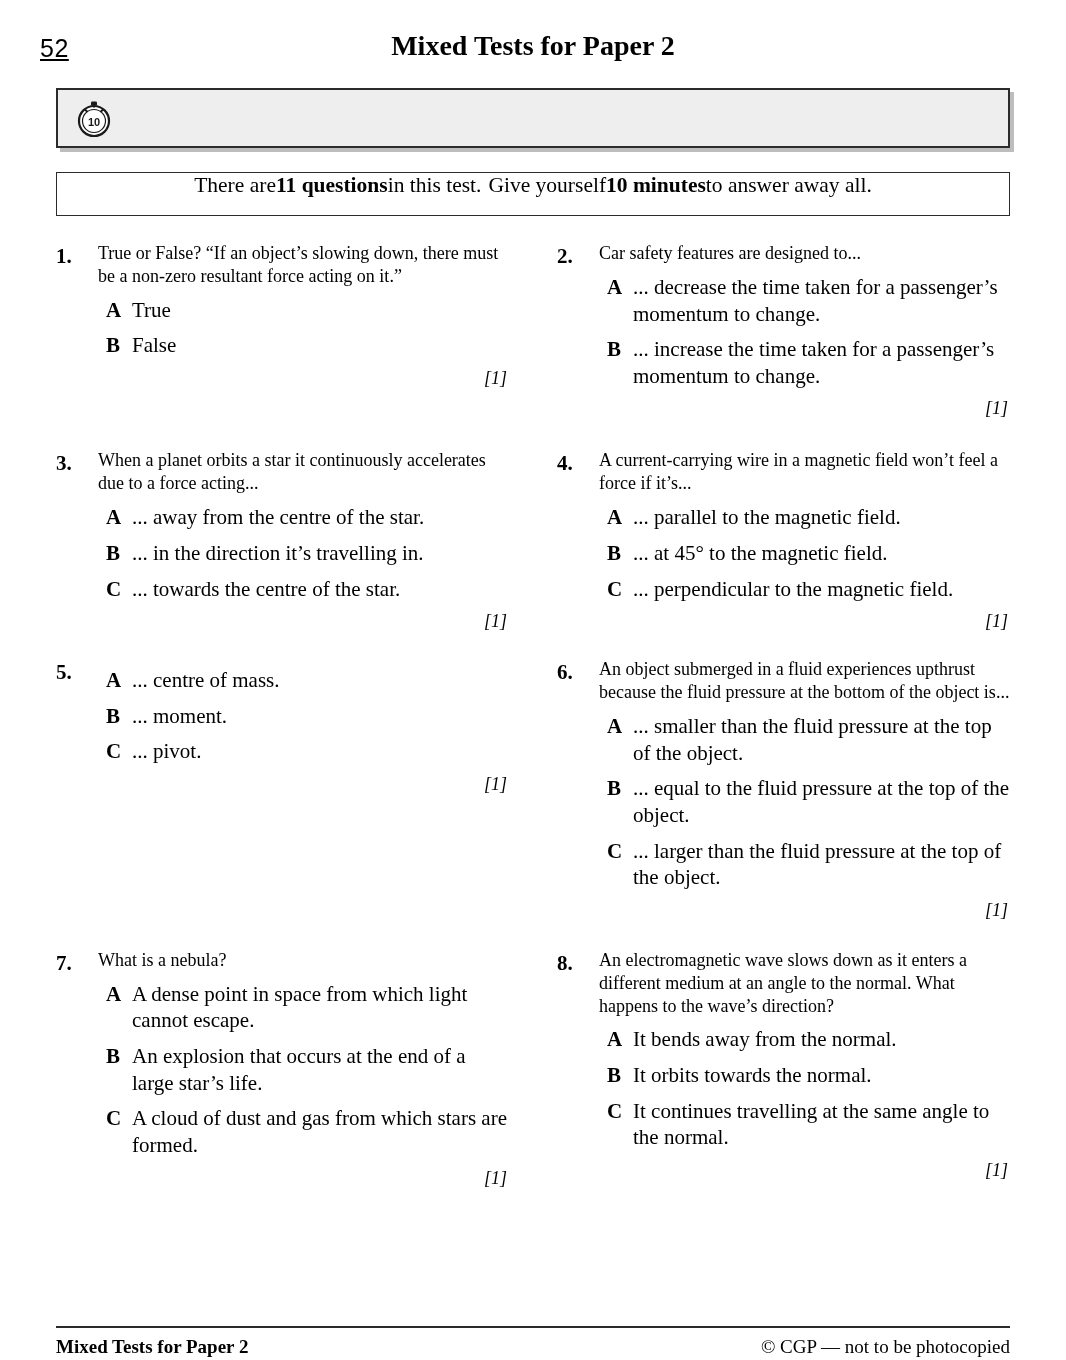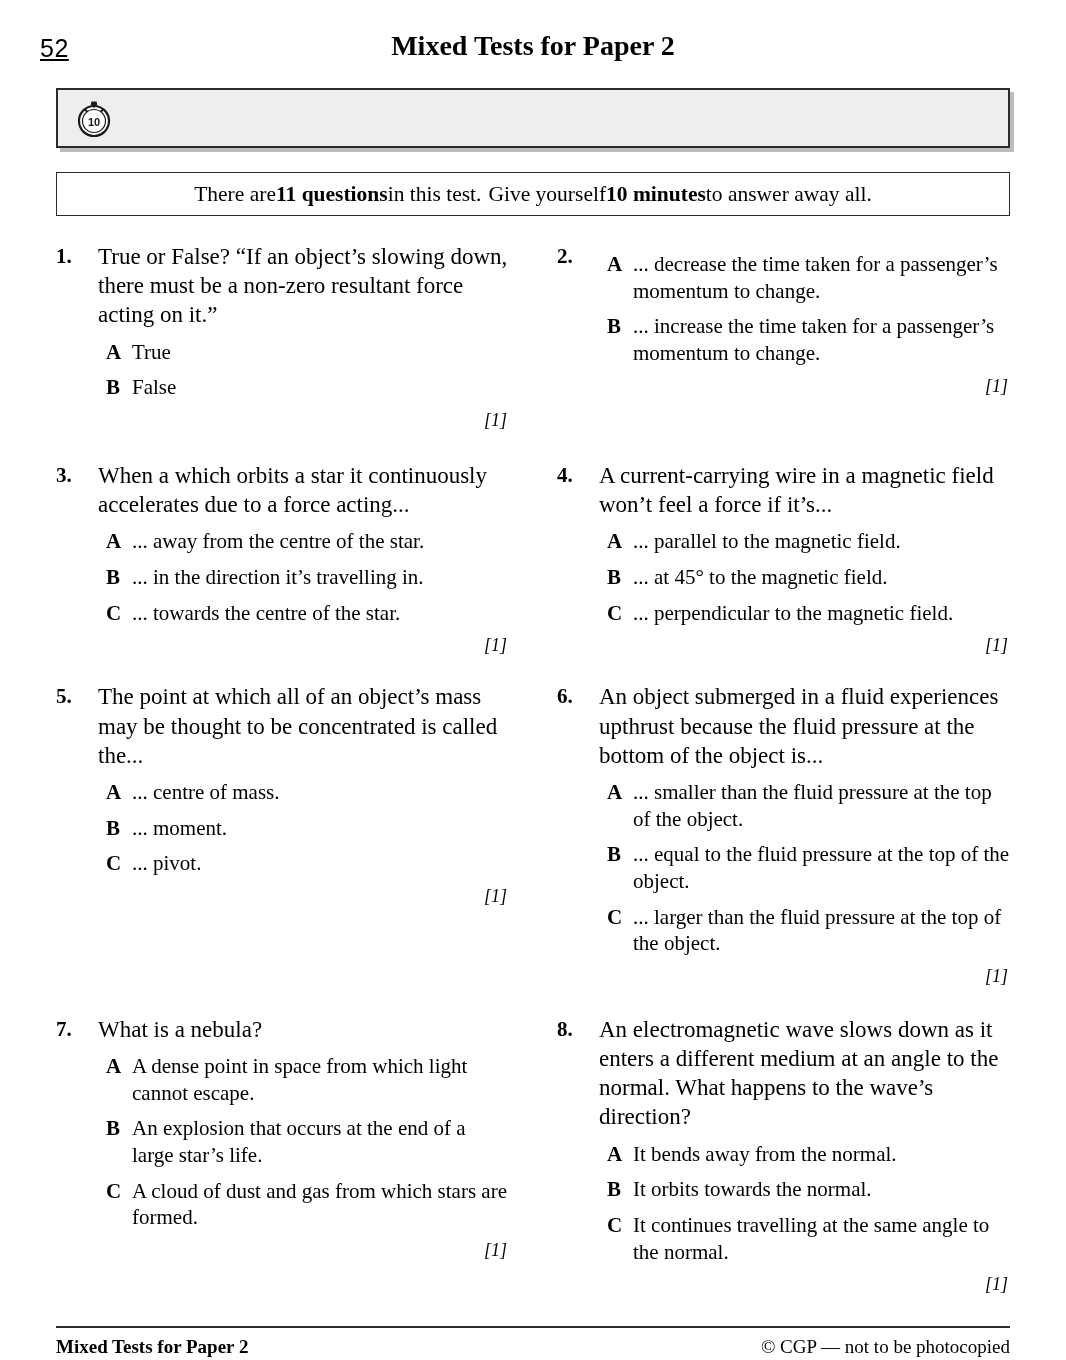--- a/index.html
+++ b/index.html
@@ -77,21 +77,20 @@
     justify-content: center;
   }
   .timer-badge svg { display: block; }
 
   
   .instruction-box {
     margin: 24px 56px 0 56px;
     border: 1.5px solid #2b2b2b;
     height: 44px;
     display: flex;
-    align-items: center;
     justify-content: center;
     font-size: 21.5px;
   }
   .instruction-box .spacer { display: inline-block; width: 7px; }
 
   
   .qgrid {
     margin: 26px 56px 0 56px;
     display: grid;
     grid-template-columns: 1fr 1fr;
@@ -105,21 +104,21 @@
   .qnum {
     width: 42px;
     flex: 0 0 42px;
     font-weight: bold;
     font-size: 21px;
     line-height: 1.27;
     padding-top: 1px;
   }
   .qbody { flex: 1 1 auto; }
   .qstem {
-    font-size: 23px;
+    font-size: 18px;
     line-height: 1.27;
   }
   .options { margin-top: 9px; }
   .option {
     display: flex;
     font-size: 21px;
     line-height: 1.27;
     margin-bottom: 9px;
   }
   .optlabel {
@@ -222,20 +221,21 @@
           </div>
           <div class="marks">[1]</div>
         </div>
       </div>
     </div>
 
     <div class="qcell">
       <div class="question">
         <div class="qnum">2.</div>
         <div class="qbody">
+          <div class="qstem">Car safety features are designed to...</div>
           <div class="options">
             <div class="option">
               <div class="optlabel">A</div>
               <div class="opttext">... decrease the time taken for a passenger’s momentum to change.</div>
             </div>
             <div class="option">
               <div class="optlabel">B</div>
               <div class="opttext">... increase the time taken for a passenger’s momentum to change.</div>
             </div>
           </div>
@@ -244,21 +244,21 @@
       </div>
     </div>
 
     <div class="row-gap-1"></div>
     <div class="row-gap-1"></div>
 
     <div class="qcell">
       <div class="question">
         <div class="qnum">3.</div>
         <div class="qbody">
-          <div class="qstem">When a which orbits a star it continuously accelerates due to a force acting...</div>
+          <div class="qstem">When a planet orbits a star it continuously accelerates due to a force acting...</div>
           <div class="options">
             <div class="option">
               <div class="optlabel">A</div>
               <div class="opttext">... away from the centre of the star.</div>
             </div>
             <div class="option">
               <div class="optlabel">B</div>
               <div class="opttext">... in the direction it’s travelling in.</div>
             </div>
             <div class="option">
@@ -295,21 +295,20 @@
       </div>
     </div>
 
     <div class="row-gap-2"></div>
     <div class="row-gap-2"></div>
 
     <div class="qcell">
       <div class="question">
         <div class="qnum">5.</div>
         <div class="qbody">
-          <div class="qstem">The point at which all of an object’s mass may be thought to be concentrated is called the...</div>
           <div class="options">
             <div class="option">
               <div class="optlabel">A</div>
               <div class="opttext">... centre of mass.</div>
             </div>
             <div class="option">
               <div class="optlabel">B</div>
               <div class="opttext">... moment.</div>
             </div>
             <div class="option">

